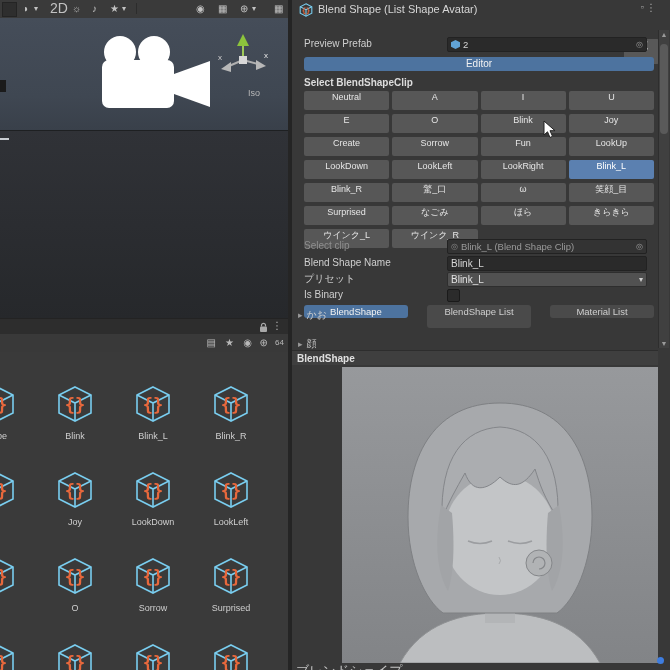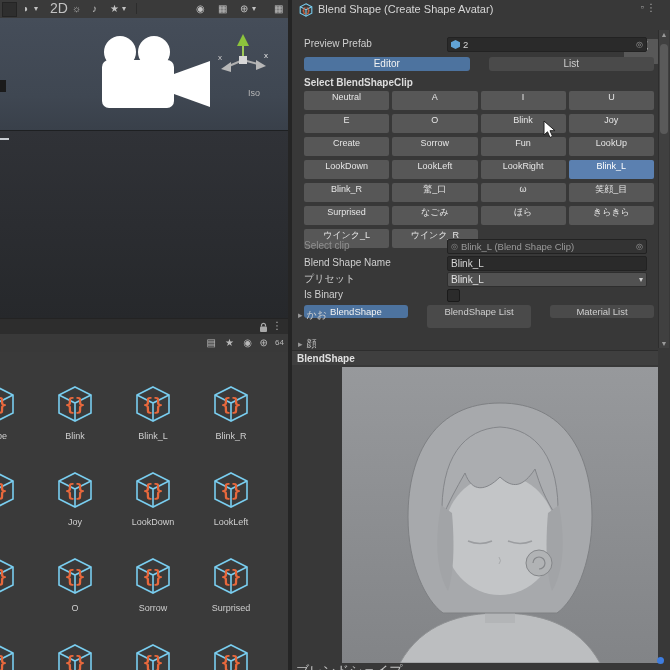--- a/index.html
+++ b/index.html
@@ -240,37 +240,36 @@
 
   <div class="a" id="inspector">
 
     <svg class="a" style="left:6px;top:2px" width="16" height="16" viewBox="0 0 44 44">
       <g fill="none" stroke="#79cdef" stroke-width="3">
         <path d="M22 5 38 13 38 31 22 39 6 31 6 13 Z"></path>
           <path d="M6 13 22 21 38 13 M22 21 22 39"></path>
       </g>
       <text x="22" y="30" font-size="20" font-weight="bold" fill="#e8683c" text-anchor="middle" font-family="DejaVu Sans Mono, monospace">{}</text>
     </svg>
-    <div class="a" style="left:26px;top:3px;font-size:11px;color:#d6d6d6">Blend Shape (Create Shape Avatar)</div>
+    <div class="a" style="left:26px;top:3px;font-size:11px;color:#d6d6d6">Blend Shape (List Shape Avatar)</div>
     <span class="a" style="right:28px;top:2px;font-size:9px;color:#aaa">▫</span>
     <span class="a" style="right:16px;top:2px;font-size:10px;color:#aaa">⋮</span>
     <div id="open-btn">開く</div>
 
     <div class="insp-label" style="top:36px">Preview Prefab</div>
     <div class="field" style="top:37px">
       <svg width="9" height="9" viewBox="0 0 9 9">
         <path d="M4.5 0 9 2.2 9 6.8 4.5 9 0 6.8 0 2.2Z" fill="#61a3d6"></path>
       </svg>
       <span>2</span>
       <span class="picker">◎</span>
     </div>
 
     <div class="tabbar" style="top:57px">
       <div class="tab sel">Editor</div>
-      <div class="tab">List</div>
     </div>
 
     <div class="insp-label" style="top:75px;font-weight:bold;color:#dcdcdc">Select BlendShapeClip</div>
 
     <div id="clip-grid">
         <div class="clip-btn">Neutral</div>
         <div class="clip-btn">A</div>
         <div class="clip-btn">I</div>
         <div class="clip-btn">U</div>
         <div class="clip-btn">E</div>

